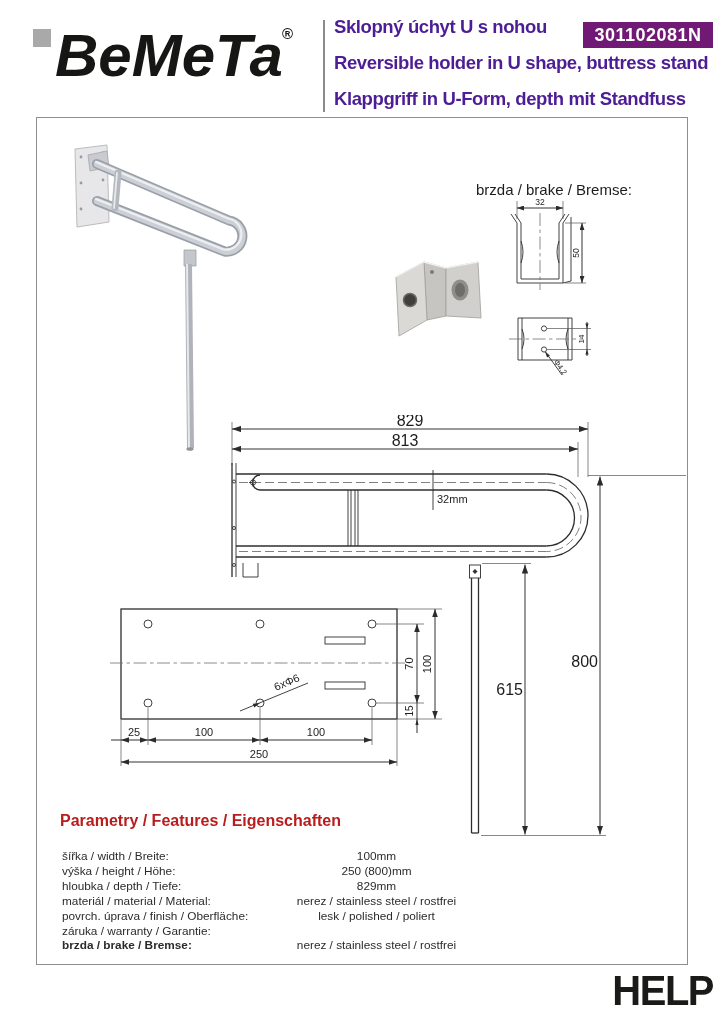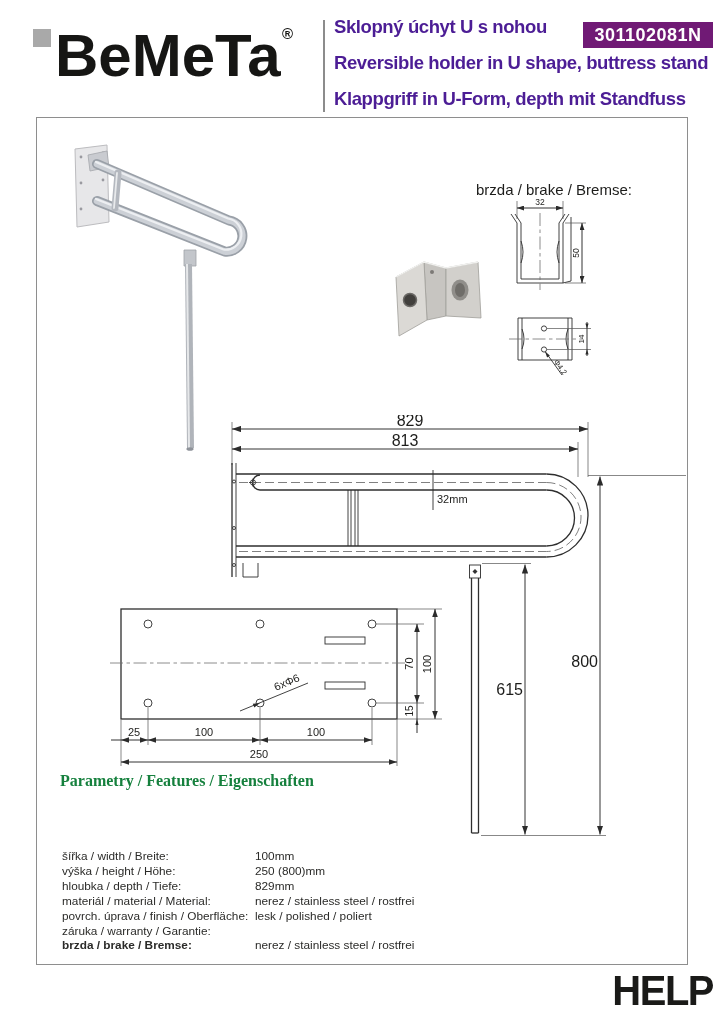--- a/index.html
+++ b/index.html
@@ -2,21 +2,21 @@
 <html><head>
 <meta charset="utf-8">
 <style>
   html,body{margin:0;padding:0;background:#ffffff;}
   .page{position:relative;width:721px;height:1024px;background:#fff;overflow:hidden;
         font-family:"Liberation Sans",sans-serif;color:#1d1d1b;}
 
   
   .logo-square{position:absolute;left:33px;top:29px;width:18px;height:18px;background:#a9a9a9;}
   .logo-text{position:absolute;left:55px;top:26px;font-size:60px;line-height:60px;font-weight:bold;
-             letter-spacing:0px;color:#161614;}
+             letter-spacing:0px;color:#161614;font-style:italic;}
   .logo-reg{position:absolute;left:282px;top:25px;font-size:15px;font-weight:bold;color:#161614;}
   .hdr-divider{position:absolute;left:323px;top:20px;width:2px;height:92px;background:#8c8c8c;}
   .hdr-title{position:absolute;left:334px;font-size:18.5px;line-height:22px;font-weight:bold;
              letter-spacing:-0.4px;color:#4c1d95;white-space:nowrap;}
   .t1{top:16px;} .t2{top:52px;} .t3{top:88px;}
   .code-badge{position:absolute;left:583px;top:22px;width:130px;height:26px;background:#701a75;
               color:#ffffff;font-size:18px;font-weight:bold;line-height:26px;text-align:center;
               letter-spacing:0.5px;}
 
   
@@ -32,25 +32,25 @@
   .tl{fill:none;stroke:#2e2e2e;stroke-width:0.9px;}
   .dim{fill:none;stroke:#333;stroke-width:1px;}
   .ext{fill:none;stroke:#555;stroke-width:0.7px;}
   .ctr{fill:none;stroke:#707070;stroke-width:0.8px;stroke-dasharray:13 3.5 3.5 3.5;}
   .dsh{fill:none;stroke:#606060;stroke-width:0.8px;stroke-dasharray:9 4;}
   text.d{font-family:"Liberation Sans",sans-serif;fill:#1d1d1b;}
   .fs16{font-size:16px;} .fs11{font-size:11px;} .fs10{font-size:10px;}
   .fs85{font-size:8.5px;} .fs8{font-size:8px;} .fs75{font-size:7.5px;}
 
   
-  .feat-title{position:absolute;left:60px;top:772px;font-size:16px;font-weight:bold;color:#15803d;font-family:Liberation Serif, serif;}
+  .feat-title{position:absolute;left:60px;top:812px;font-size:16px;font-weight:bold;color:#b91c1c;}
   .feat-rows{position:absolute;left:62px;top:849px;width:400px;font-size:11.8px;line-height:14.9px;color:#2b2b29;}
-  .frow{display:flex;}
+  .frow{display:flex;gap:36px;}
   .flabel{width:193px;flex:none;}
-  .fvalue{flex:1;}
+  .fvalue{flex:1;text-align:center;}
   .frow.lastrow .flabel{font-weight:bold;}
 
   
   .help{position:absolute;right:8px;top:969px;font-size:42px;line-height:44px;font-weight:bold;
         letter-spacing:-1.5px;color:#1a1a18;transform:scaleX(0.95);transform-origin:right;}
 </style>
 </head>
 <body>
 
 <div class="page">

